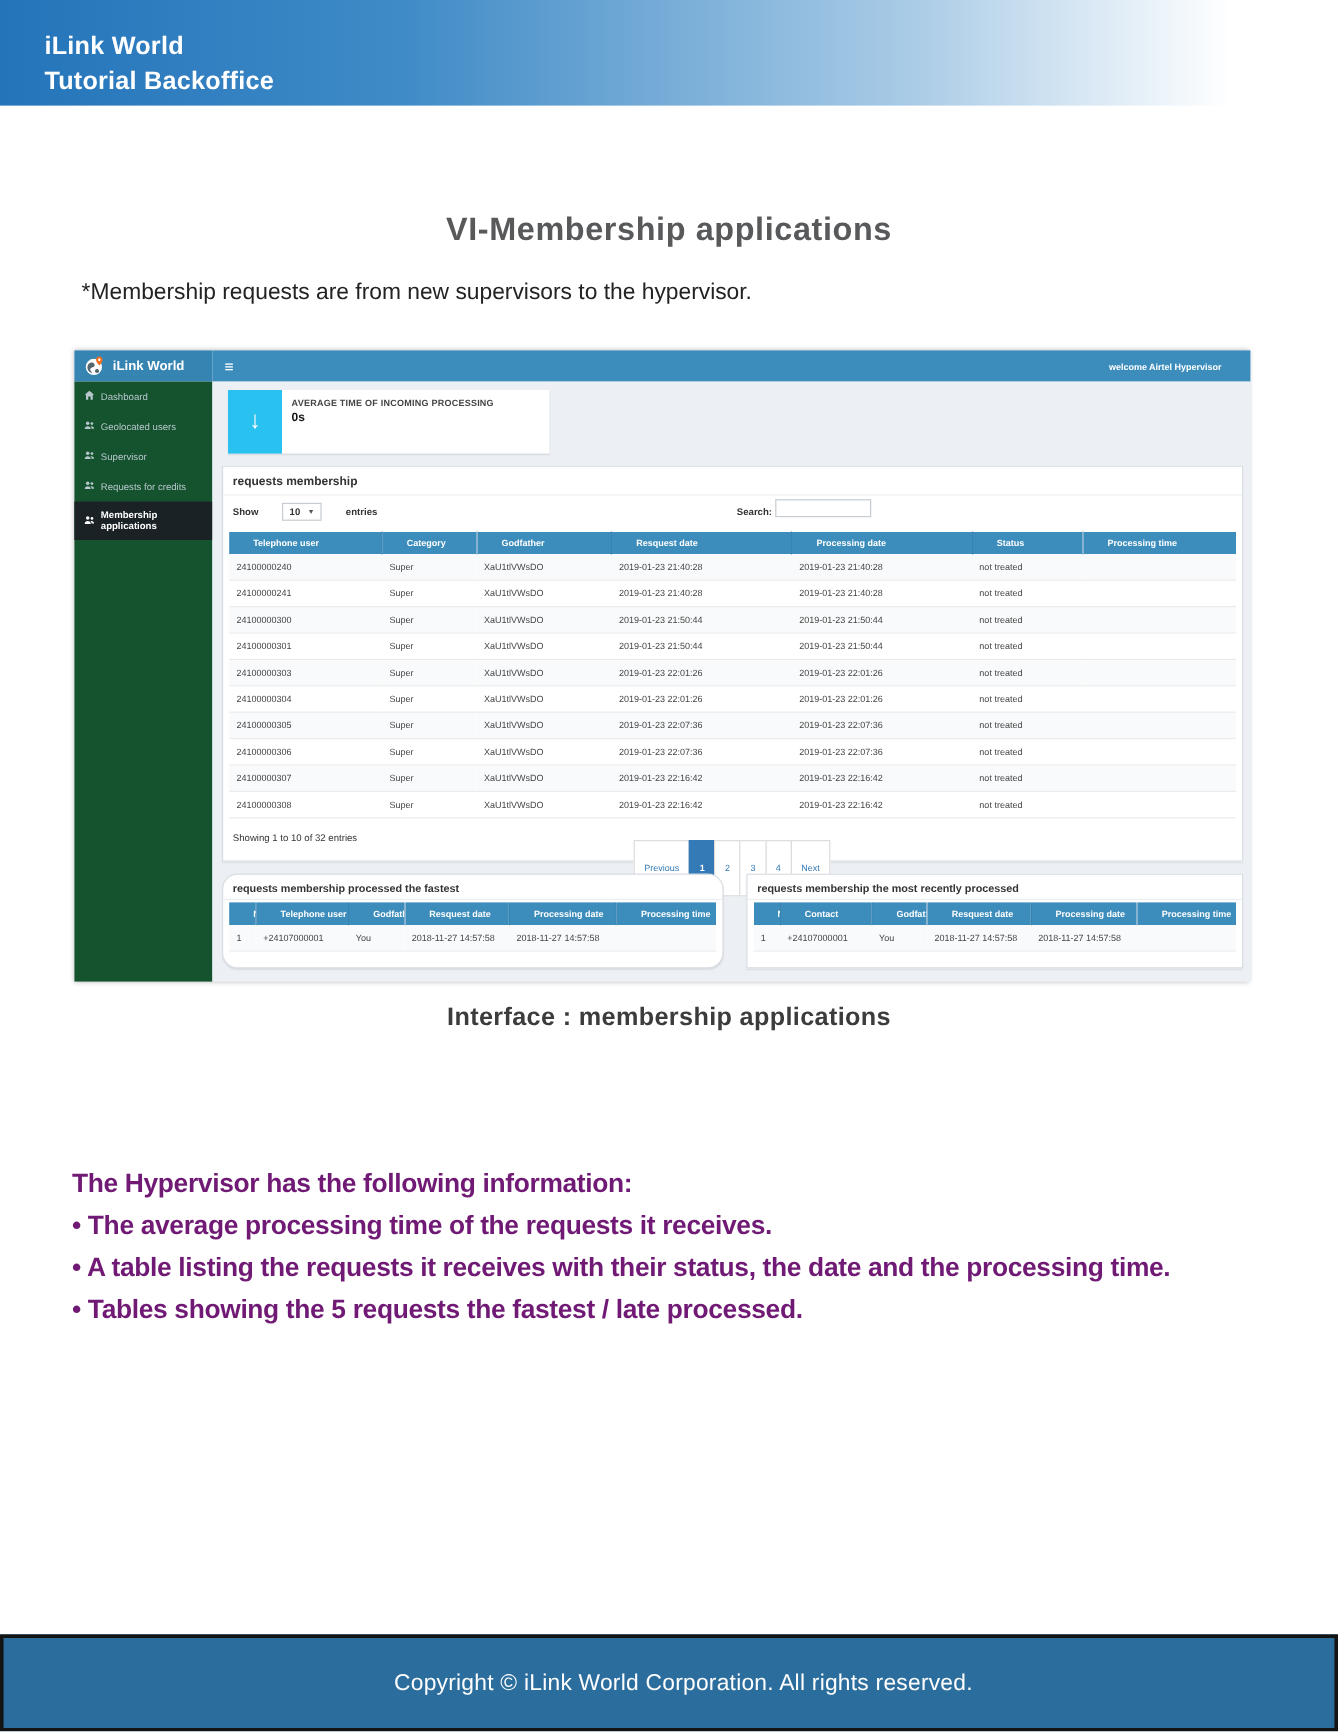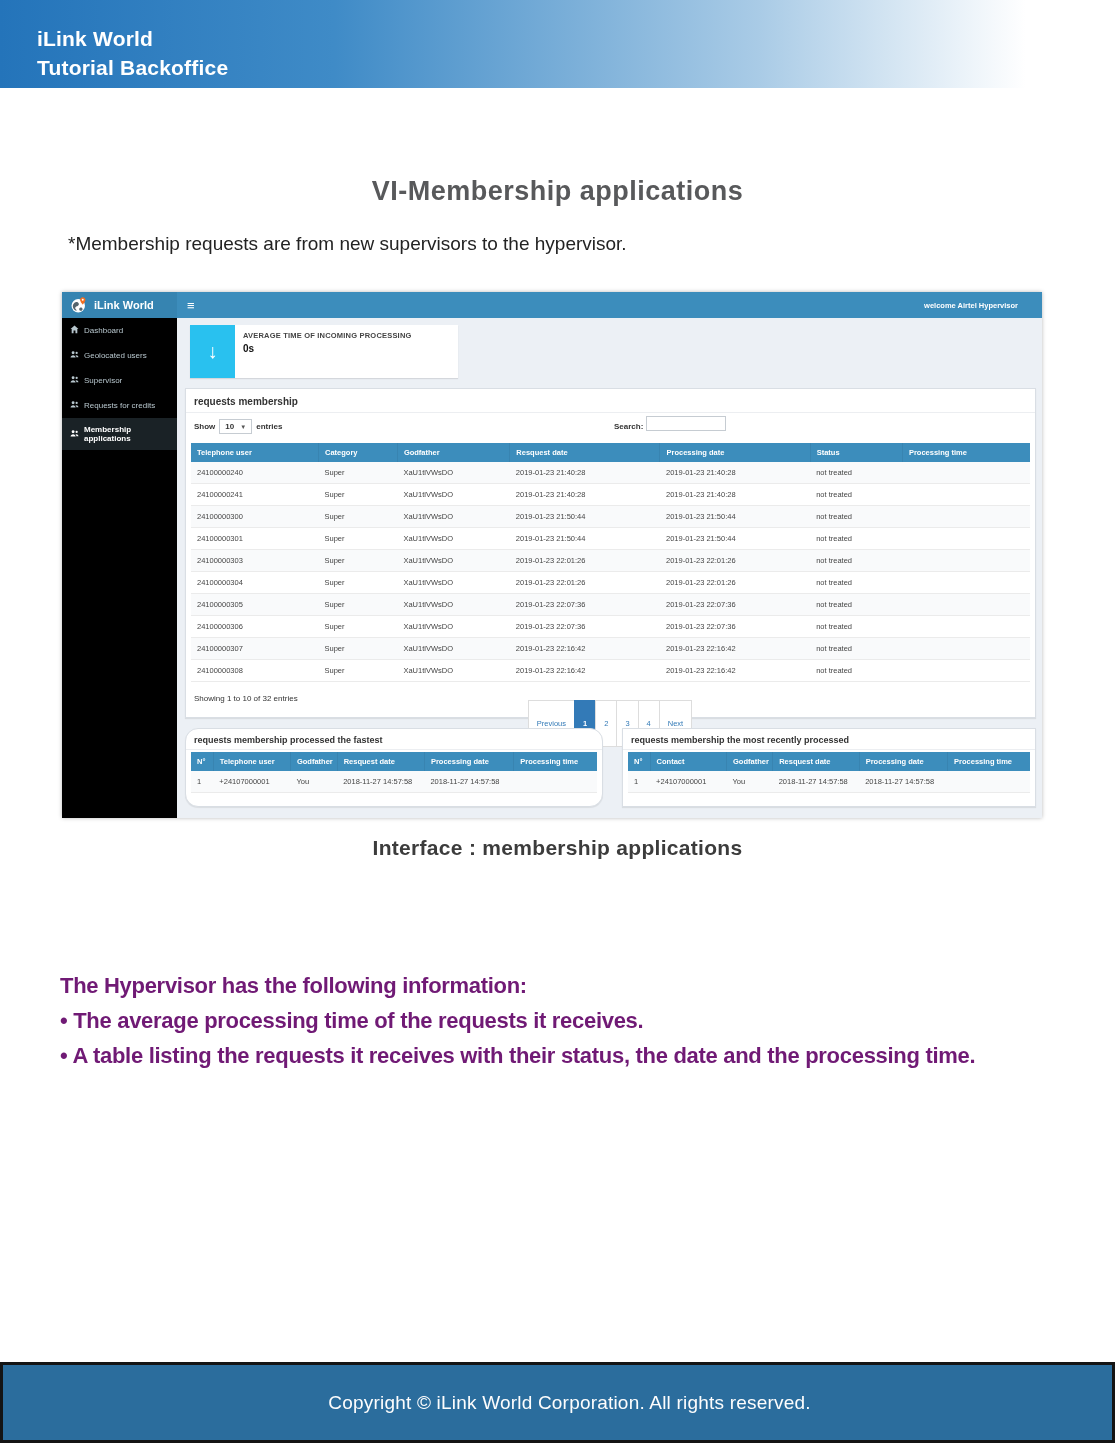--- a/index.html
+++ b/index.html
@@ -20,21 +20,21 @@
   .shot{position:absolute;left:62px;top:292px;width:980px;height:526px;background:#ecf0f5;
     box-shadow:0 0 4px rgba(0,0,0,.28);font-family:"Liberation Sans",sans-serif;}
   .topbar{position:absolute;left:0;top:0;width:980px;height:26px;display:flex;}
   .brand{width:115px;height:26px;background:#3684b1;display:flex;align-items:center;
     gap:6px;padding-left:8px;box-sizing:border-box;color:#fff;font-size:11px;font-weight:bold;}
   .logo{display:flex;align-items:center;}
   .navbar{flex:1;height:26px;background:#3c8dbc;display:flex;align-items:center;}
   .hamburger{color:#fff;font-size:13px;font-weight:bold;padding:0 10px;cursor:default;}
   .welcome{margin-left:auto;color:#fff;font-size:7.5px;font-weight:bold;padding-right:24px;}
 
-  .sidebar{position:absolute;left:0;top:26px;width:115px;height:500px;background:#000000;}
+  .sidebar{position:absolute;left:0;top:26px;width:115px;height:500px;background:#14532d;}
   .side-item{display:flex;align-items:center;gap:5px;padding:7px 8px;color:#b8c7ce;
     font-size:8px;cursor:default;}
   .side-item svg{flex:0 0 auto;}
   .side-item.active{background:#1a2226;color:#ffffff;font-weight:bold;}
 
   .content{position:absolute;left:115px;top:26px;width:865px;height:500px;background:#ecf0f5;}
 
   .stat-card{position:absolute;left:13px;top:7px;width:268px;height:53px;background:#ffffff;
     box-shadow:0 1px 1px rgba(0,0,0,.1);display:flex;}
   .stat-icon{width:45px;height:53px;background:#29c1ef;color:#fff;display:flex;
@@ -42,33 +42,33 @@
   .stat-text{padding:6px 8px;}
   .stat-label{font-size:7.5px;font-weight:bold;color:#444;letter-spacing:.2px;}
   .stat-value{font-size:10px;font-weight:bold;color:#111;margin-top:3px;}
 
   .panel{position:absolute;background:#ffffff;border:1px solid #d9dee4;box-sizing:border-box;
     box-shadow:0 1px 1px rgba(0,0,0,.08);}
   .panel-main{left:8px;top:70px;width:851px;height:330px;}
   .panel-title{font-size:10px;font-weight:bold;color:#333;padding:7px 8px 5px 8px;
     border-bottom:1px solid #eceef1;}
   .controls{position:relative;height:28px;}
-  .show-group{position:absolute;left:8px;top:6px;display:flex;align-items:center;gap:4px;
+  .show-group{position:absolute;left:8px;top:6px;display:flex;align-items:center;gap:20px;
     font-size:8px;font-weight:bold;color:#333;}
   .select{display:inline-flex;align-items:center;gap:6px;border:1px solid #c6ccd2;
     padding:2px 5px;font-size:8px;color:#333;background:#fff;cursor:default;}
   .caret{font-size:6px;color:#555;}
   .search-group{position:absolute;left:428px;top:3px;display:flex;align-items:flex-end;gap:3px;
     font-size:8px;font-weight:bold;color:#333;}
   .search-group input{width:80px;height:15px;border:1px solid #c6ccd2;background:#fff;
     font-size:8px;padding:0 3px;box-sizing:border-box;}
 
   table.grid{width:calc(100% - 10px);margin:2px 5px 0 5px;border-collapse:collapse;table-layout:fixed;}
   table.grid th{background:#3c8dbc;color:#fff;font-size:7.5px;font-weight:bold;text-align:left;
-    padding:5px 6px;border-left:1px solid #3884b1;white-space:nowrap;overflow:hidden;}
+    padding:5px 20px;border-left:1px solid #3884b1;white-space:nowrap;overflow:hidden;}
   table.grid th:first-child{border-left:none;}
   table.grid td{font-size:7.5px;color:#454545;padding:6px 6px;border-bottom:1px solid #ebebeb;
     white-space:nowrap;overflow:hidden;}
   table.grid tbody tr:nth-child(odd){background:#f9fafb;}
   table.grid tbody tr:nth-child(even){background:#ffffff;}
 
   .panel-footer{position:relative;height:58px;}
   .summary{position:absolute;left:8px;top:12px;font-size:8px;color:#333;}
   .pagination{position:absolute;left:0;top:18px;width:100%;display:flex;
     justify-content:center;gap:0;}
@@ -408,19 +408,20 @@
 
     </section>
   </div>
 
   <h2 class="caption">Interface : membership applications</h2>
 
   <div class="bodytext">
     <p>The Hypervisor has the following information:</p>
     <p>• The average processing time of the requests it receives.</p>
     <p>• A table listing the requests it receives with their status, the date and the processing time.</p>
+    <p>• Tables showing the 5 requests the fastest / late processed.</p>
   </div>
 
   <footer class="doc-footer">
     <span>Copyright © iLink World Corporation. All rights reserved.</span>
   </footer>
 
 </div>
 
 </body></html>

